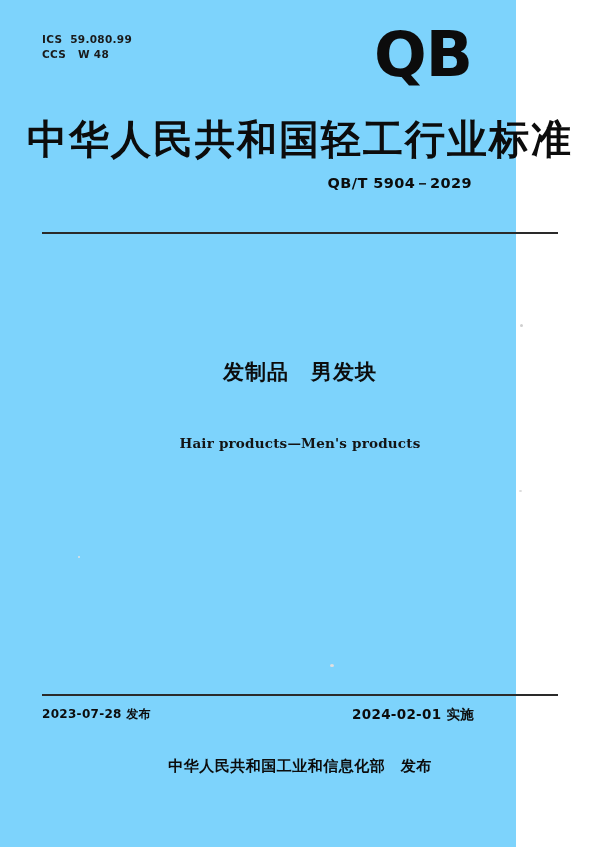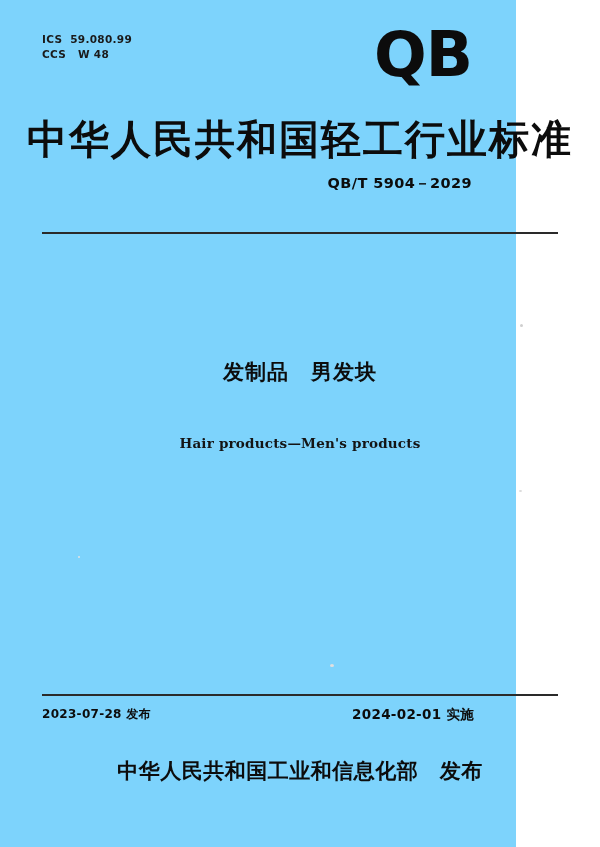--- a/index.html
+++ b/index.html
@@ -143,21 +143,21 @@
   }
 
   
   .publisher {
     position: absolute;
     left: 0;
     top: 757px;
     width: 600px;
     text-align: center;
     font-family: "DejaVu Sans", sans-serif;
-    font-size: 21px;
+    font-size: 15px;
     font-weight: 700;
     letter-spacing: 0.5px;
     color: #0c0c0c;
   }
 
   
   .speck {
     position: absolute;
     background: #cfcfcf;
     border-radius: 50%;

